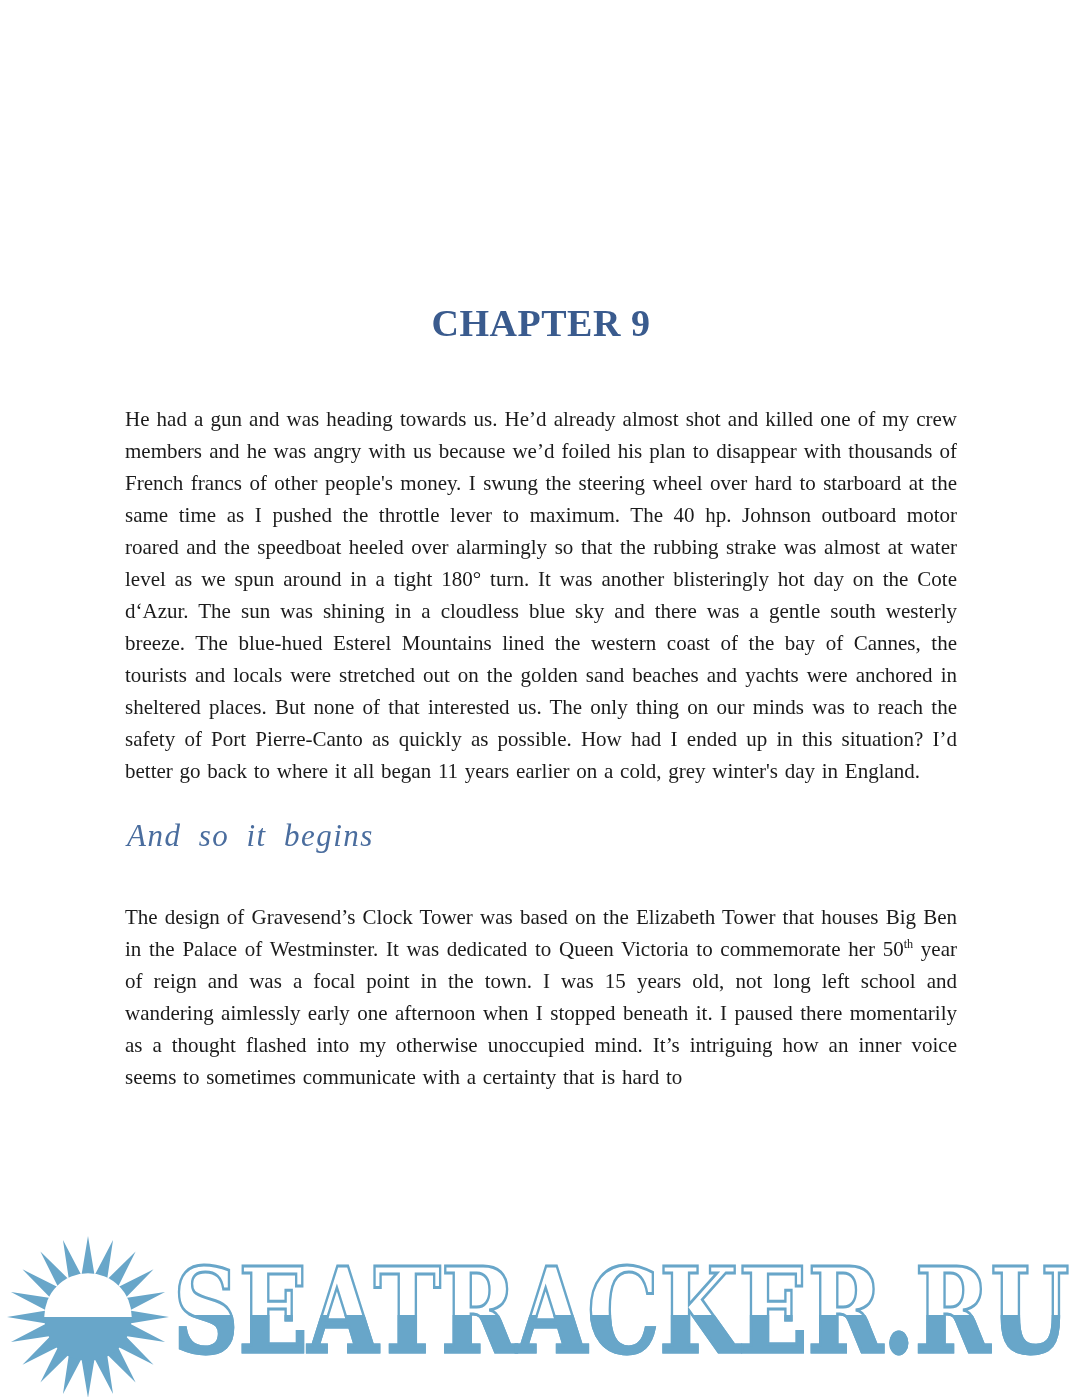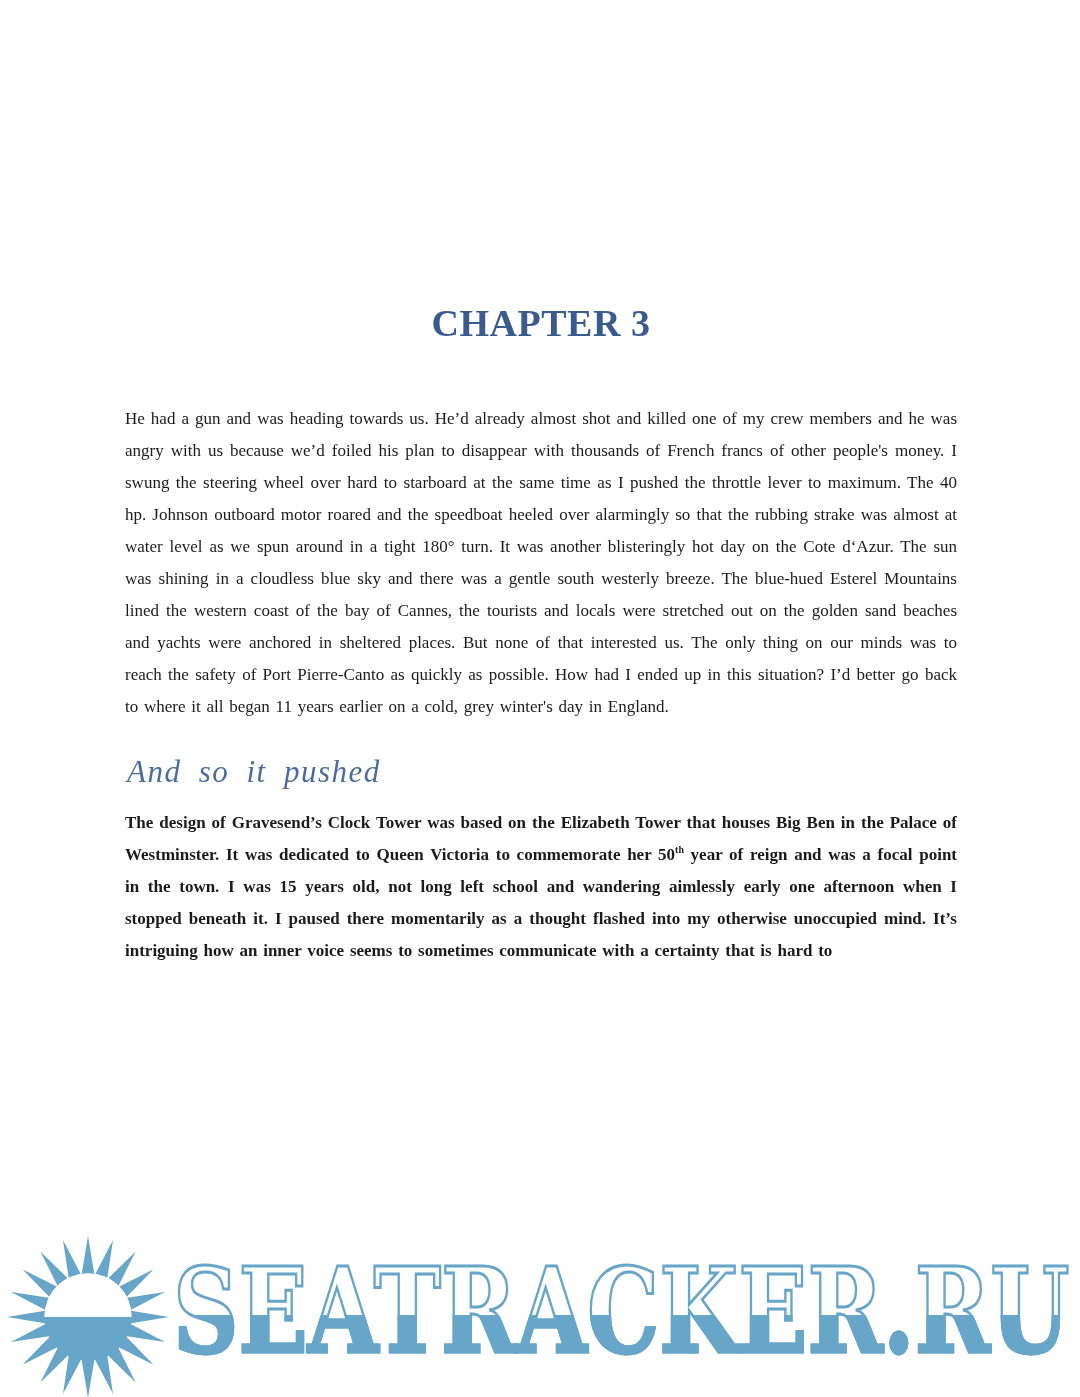--- a/index.html
+++ b/index.html
@@ -28,43 +28,42 @@
     font-size: 38px;
     line-height: 43px;
     letter-spacing: 0.5px;
   }
   .chapter-title .t-line {
     display: block;
   }
   .body-text {
     margin: 0;
     color: var(--body-ink, #1b1b1b);
-    font-size: 17px;
+    font-size: 21px;
     line-height: 32px;
     text-align: justify;
     word-spacing: 1.5px;
     hyphens: none;
   }
   .p-opening {
     margin-top: 58px;
   }
   .section-heading {
     margin: 30px 0 0 2px;
     color: var(--heading-blue, #4a6d9e);
     font-family: "Liberation Serif", serif;
     font-style: italic;
     font-weight: normal;
     font-size: 31px;
     line-height: 38px;
     letter-spacing: 1.5px;
     word-spacing: 8px;
   }
   .p-clock {
-    margin-top: 16px;
-    font-weight: bold;
+    margin-top: 46px;
   }
   .p-clock sup {
     font-size: 58%;
     line-height: 0;
     vertical-align: super;
   }
   .watermark {
     position: absolute;
     left: 0;
     top: 1236px;
@@ -108,26 +107,26 @@
       background-clip: text;
     }
   }
 </style>
 </head>
 <body>
 
 <main class="page">
 
   <h1 class="chapter-title">
-    <span class="t-line">CHAPTER 3</span>
+    <span class="t-line">CHAPTER 9</span>
   </h1>
 
   <p class="body-text p-opening">He had a gun and was heading towards us. He’d already almost shot and killed one of my crew members and he was angry with us because we’d foiled his plan to disappear with thousands of French francs of other people's money. I swung the steering wheel over hard to starboard at the same time as I pushed the throttle lever to maximum. The 40 hp. Johnson outboard motor roared and the speedboat heeled over alarmingly so that the rubbing strake was almost at water level as we spun around in a tight 180° turn. It was another blisteringly hot day on the Cote d‘Azur. The sun was shining in a cloudless blue sky and there was a gentle south westerly breeze. The blue-hued Esterel Mountains lined the western coast of the bay of Cannes, the tourists and locals were stretched out on the golden sand beaches and yachts were anchored in sheltered places. But none of that interested us. The only thing on our minds was to reach the safety of Port Pierre-Canto as quickly as possible. How had I ended up in this situation? I’d better go back to where it all began 11 years earlier on a cold, grey winter's day in England.</p>
 
-  <h2 class="section-heading">And so it pushed</h2>
+  <h2 class="section-heading">And so it begins</h2>
 
   <p class="body-text p-clock"><span>The design of Gravesend’s Clock Tower was based on the Elizabeth Tower that houses Big Ben in the Palace of Westminster. It was dedicated to Queen Victoria to commemorate her 50</span><sup>th</sup><span> year of reign and was a focal point in the town. I was 15 years old, not long left school and wandering aimlessly early one afternoon when I stopped beneath it. I paused there momentarily as a thought flashed into my otherwise unoccupied mind. It’s intriguing how an inner voice seems to sometimes communicate with a certainty that is hard to</span></p>
 
 </main>
 
 <div class="watermark">
   <svg class="sun-logo" viewBox="0 0 200 200" xmlns="http://www.w3.org/2000/svg" aria-hidden="true">
     <polygon fill="var(--wm-blue, #68a6c9)" points="
       100,0 108.1,48.6 130.9,4.9 123.6,53.7 158.8,19.1 136.8,63.2
       180.9,41.2 146.3,76.4 195.1,69.1 151.4,91.9 200,100 151.4,108.1

